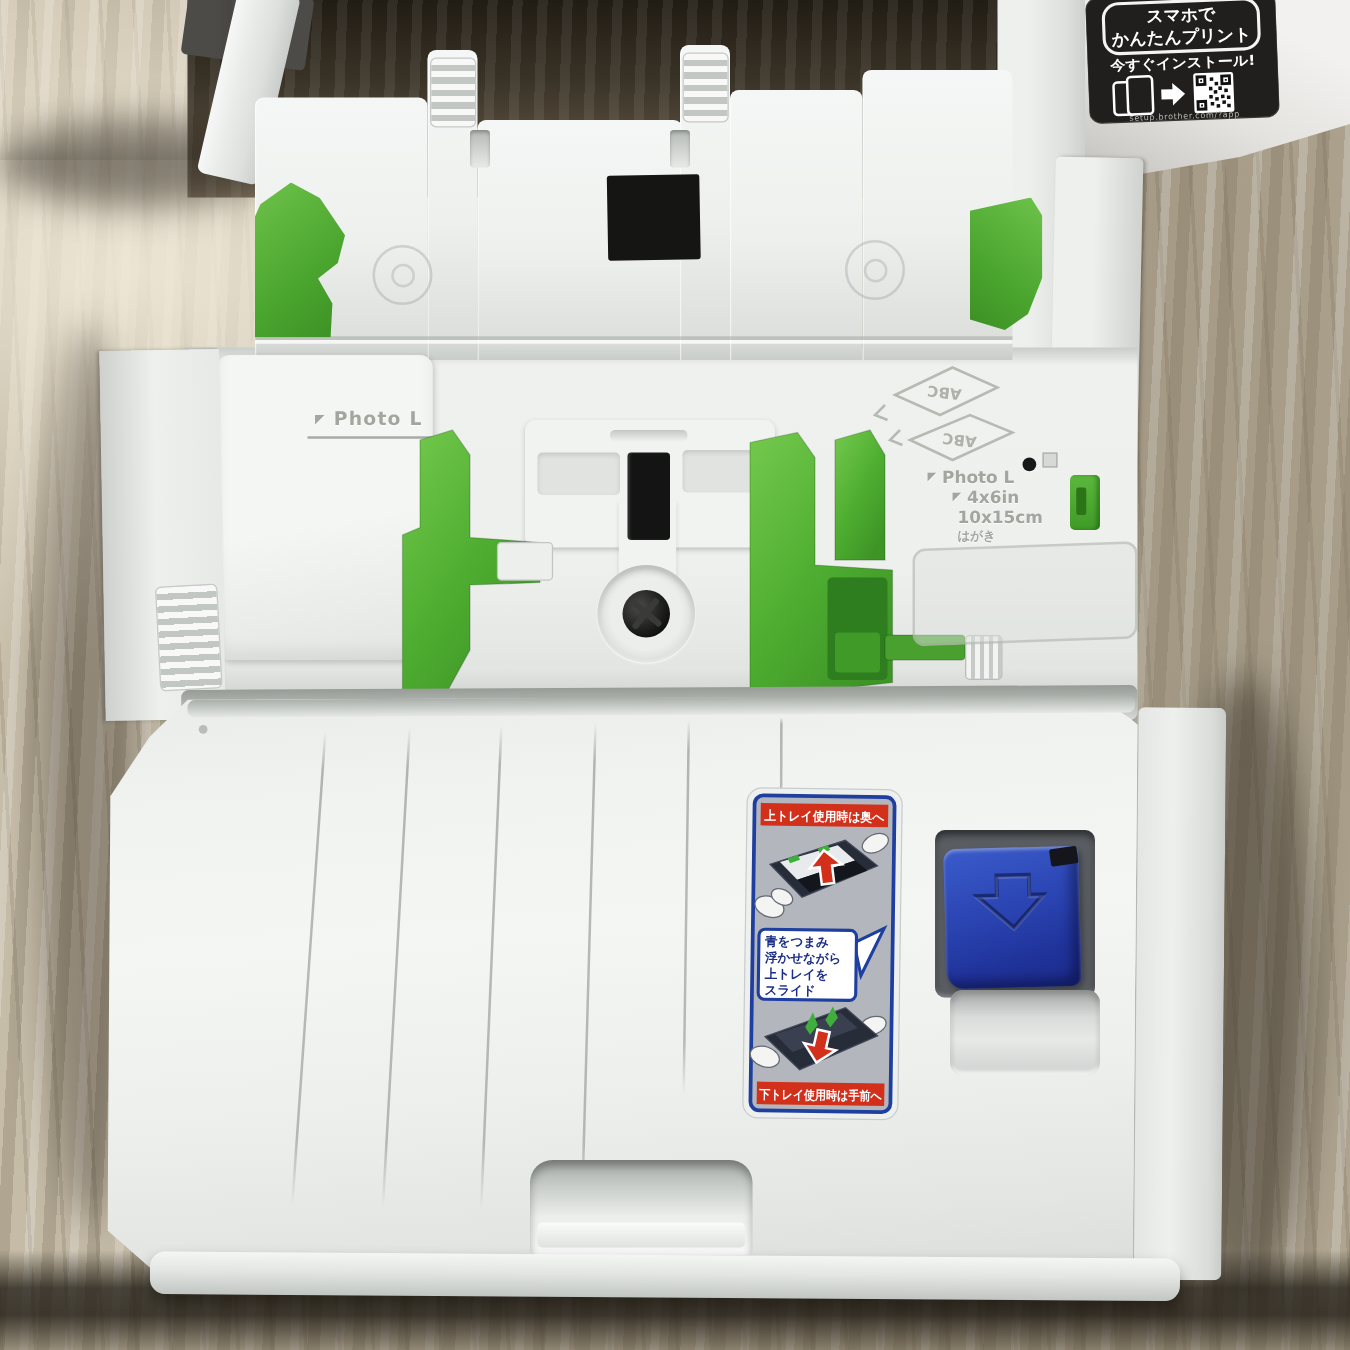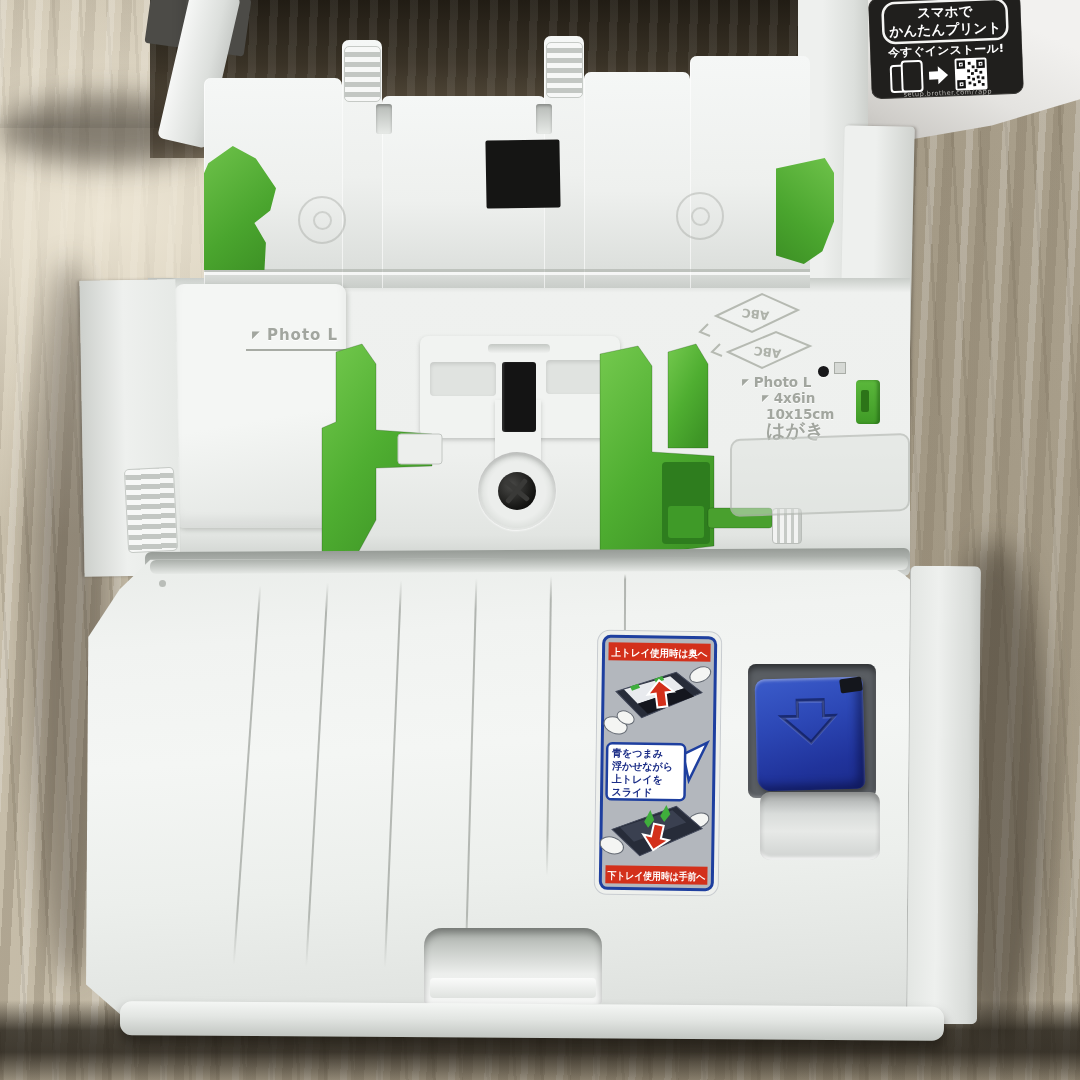--- a/index.html
+++ b/index.html
@@ -191,21 +191,21 @@
   <div class="abs" style="left:742px;top:374px;width:140px;line-height:16px;">
     <div class="emboss-text" style="font-size:13.5px;">
       <span style="font-size:9px;vertical-align:2px;">◤</span>
       <span>Photo L</span>
     </div>
     <div class="emboss-text" style="font-size:13.5px;padding-left:20px;">
       <span style="font-size:9px;vertical-align:2px;">◤</span>
       <span>4x6in</span>
     </div>
     <div class="emboss-text" style="font-size:13.5px;padding-left:24px;">10x15cm</div>
-    <div class="emboss-text" style="font-size:19px;padding-left:24px;">はがき</div>
+    <div class="emboss-text" style="font-size:10px;padding-left:24px;">はがき</div>
   </div>
   <div class="abs" style="left:730px;top:436px;width:176px;height:74px;border-radius:10px;border:2px solid rgba(160,165,158,.45);
        background:rgba(222,226,222,.5);transform:skewY(-2deg);"></div>
   <div class="abs" style="left:818px;top:366px;width:11px;height:11px;border-radius:50%;background:#18181a;box-shadow:0 1px 0 rgba(255,255,255,.6);"></div>
   <div class="abs" style="left:834px;top:362px;width:10px;height:10px;background:#d6d9d5;border:1px solid #a9ada7;"></div>
 
   <div class="abs" style="left:82px;top:280px;width:96px;height:296px;transform:rotate(-1deg);
        background:linear-gradient(90deg,#cdd0cc,#eef0ee 45%,#e6e9e6);box-shadow:-2px 0 3px rgba(60,55,45,.35);"></div>
   <div class="abs ribs" style="left:126px;top:468px;width:48px;height:82px;transform:rotate(-3deg);"></div>
 

